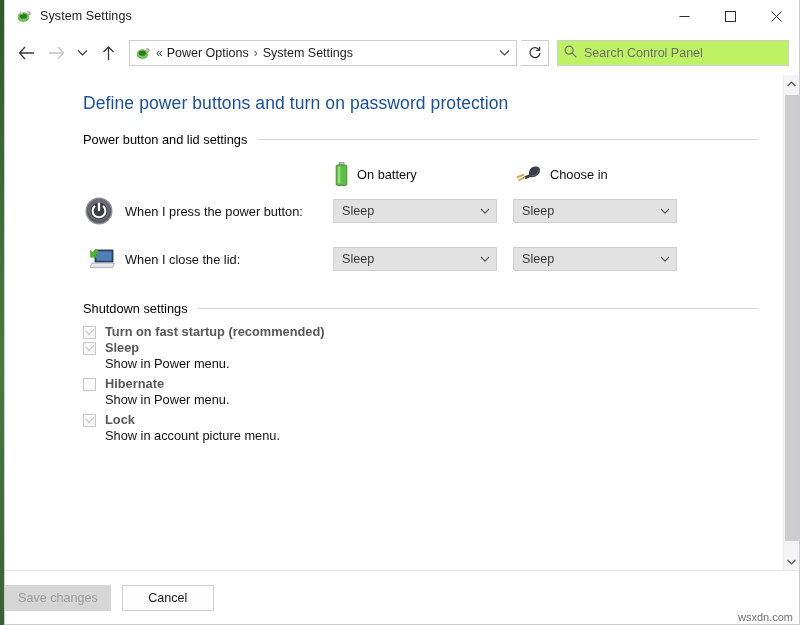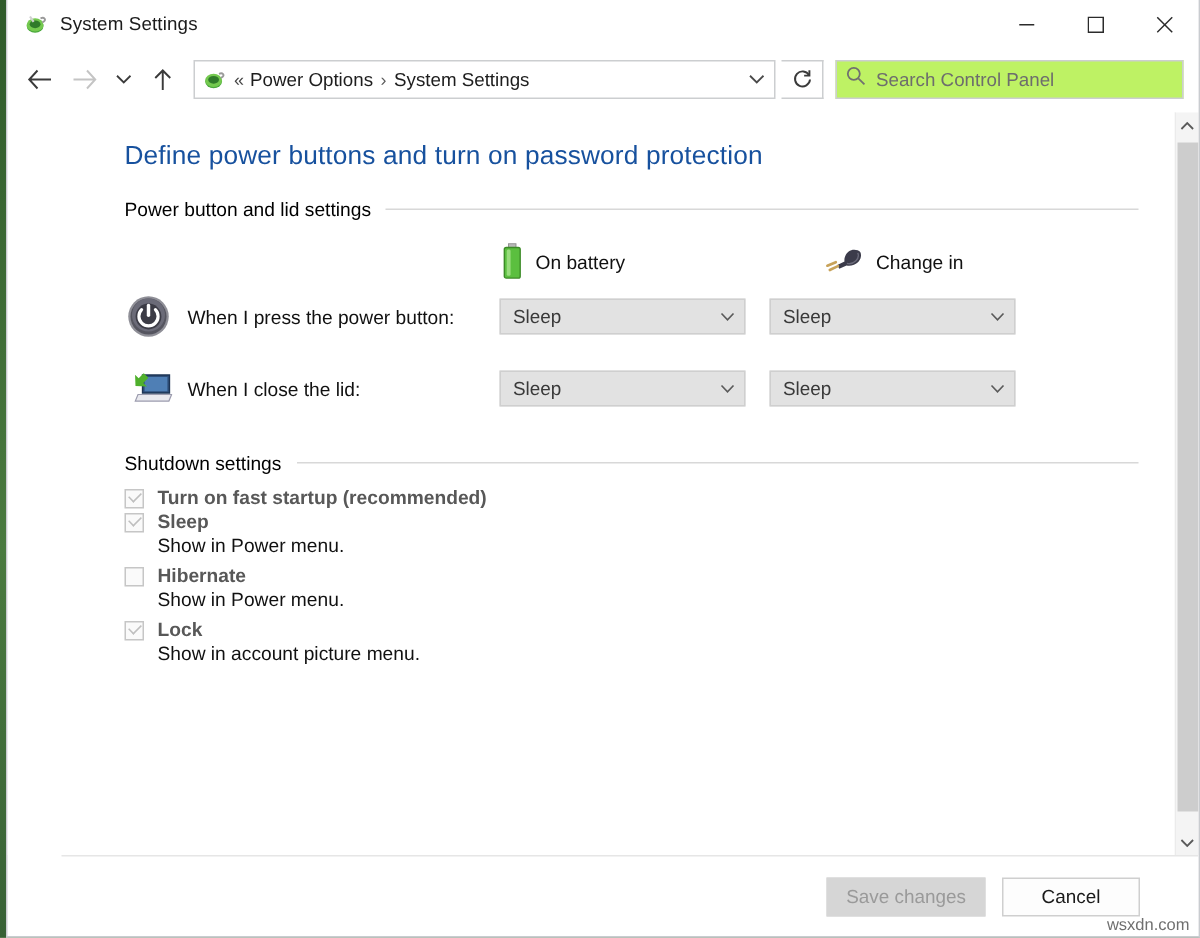--- a/index.html
+++ b/index.html
@@ -161,21 +161,20 @@
   .group-head .gh-rule {
     flex: 1 1 auto; height: 1px;
     background: #d8d8d8; margin-left: 10px;
   }
 
   
   .col-head {
     display: flex; align-items: center;
     margin-top: 14px; height: 26px;
     padding-left: 252px;
-    gap: 34px;
   }
   .col-head .col {
     display: flex; align-items: center;
     width: 180px;
   }
   .col-head .col .lbl {
     font-size: 12.8px; color: #111; margin-left: 9px;
   }
   .battery-ico { width:13px; height:24px; flex:0 0 13px; }
   .plug-ico { width:26px; height:18px; flex:0 0 26px; }
@@ -255,24 +254,23 @@
     position: absolute; left: 1px; right: 1px;
     top: 3px; bottom: 12px;
     background: #cdcdcd;
   }
 
   
   .footer {
     flex: 0 0 54px; height: 54px;
     background: #ffffff;
     border-top: 1px solid #e6e6e6;
-    display: flex; align-items: center; justify-content: flex-end;
+    display: flex; align-items: center; 
     padding-right: 39px; gap: 11px;
     position: relative;
-    margin-left: 36px;
   }
   .btn {
     height: 26px; min-width: 92px;
     display:flex; align-items:center; justify-content:center;
     font-size: 12.6px;
     border: 1px solid #cfcfcf;
     background: #fdfdfd; color: #1a1a1a;
     padding: 0 12px;
   }
   .btn.disabled {
@@ -410,21 +408,21 @@
           </div>
           <div class="col">
             <span class="plug-ico">
               <svg width="26" height="18" viewBox="0 0 26 18">
                 <path d="M24.5 3 C25.4 4.6 25.2 7.6 23.2 9.6 C21.2 11.6 18 12.6 15.4 12 L10.5 14.2 L9.2 11.6 L14 9.4 C13.6 6.8 14.8 4.2 16.8 2.6 C19 0.9 23 1.2 24.5 3 Z" fill="#3b3b4a"></path>
                 <path d="M22.8 3.6 C23.5 5 23.2 7.2 21.6 8.8 C20 10.4 17.6 11.1 15.6 10.6" fill="none" stroke="#6a6a7a" stroke-width="0.9"></path>
                 <path d="M9.6 12.4 L4.2 15.0" stroke="#c8a35a" stroke-width="1.8" stroke-linecap="round"></path>
                 <path d="M8.2 9.8 L2.6 12.1" stroke="#c8a35a" stroke-width="1.8" stroke-linecap="round"></path>
               </svg>
             </span>
-            <span class="lbl">Change in</span>
+            <span class="lbl">Choose in</span>
           </div>
         </div>
 
         
         <div class="set-row">
           <span class="set-icon">
             <svg width="30" height="30" viewBox="0 0 30 30">
               <circle cx="15" cy="15" r="13.5" fill="#8f8f97"></circle>
               <circle cx="15" cy="15" r="12" fill="#55555f"></circle>
               <circle cx="15" cy="14" r="11" fill="#6b6b78"></circle>

